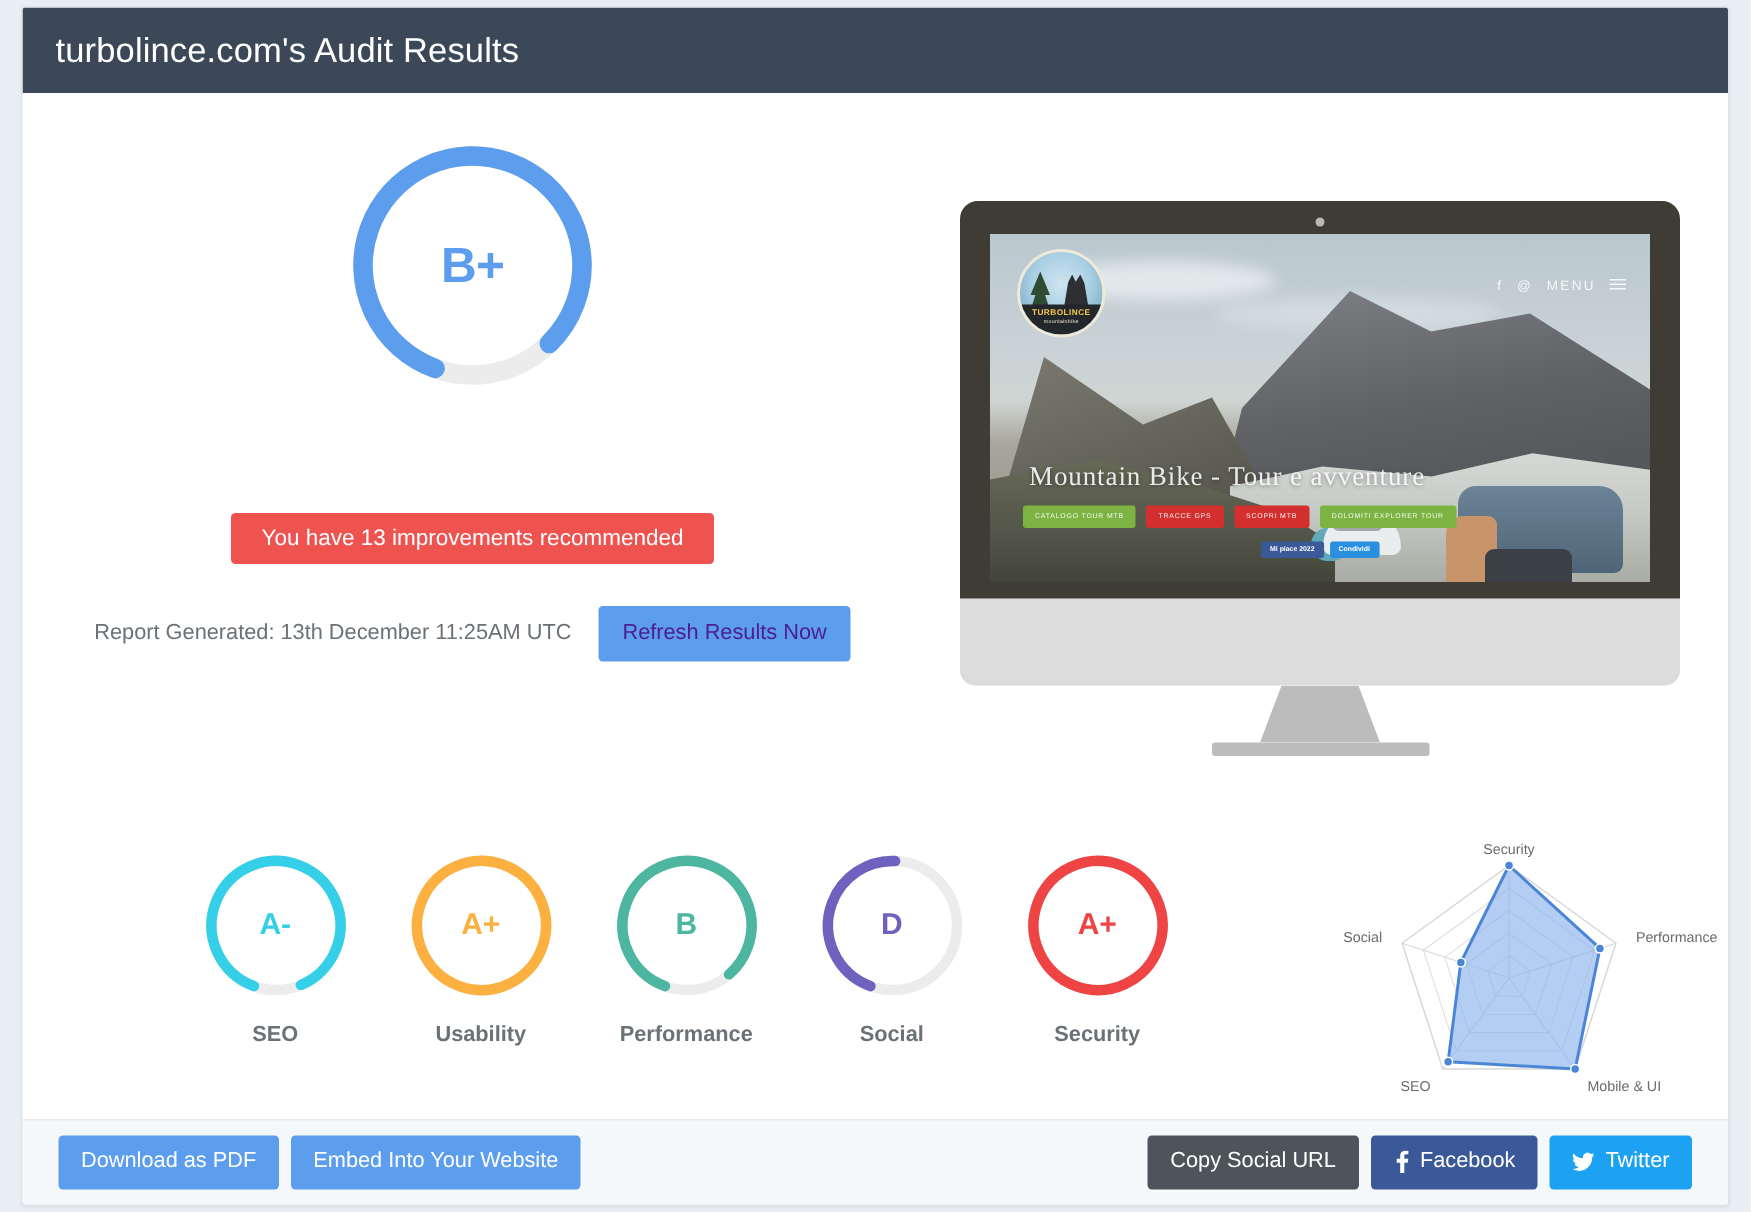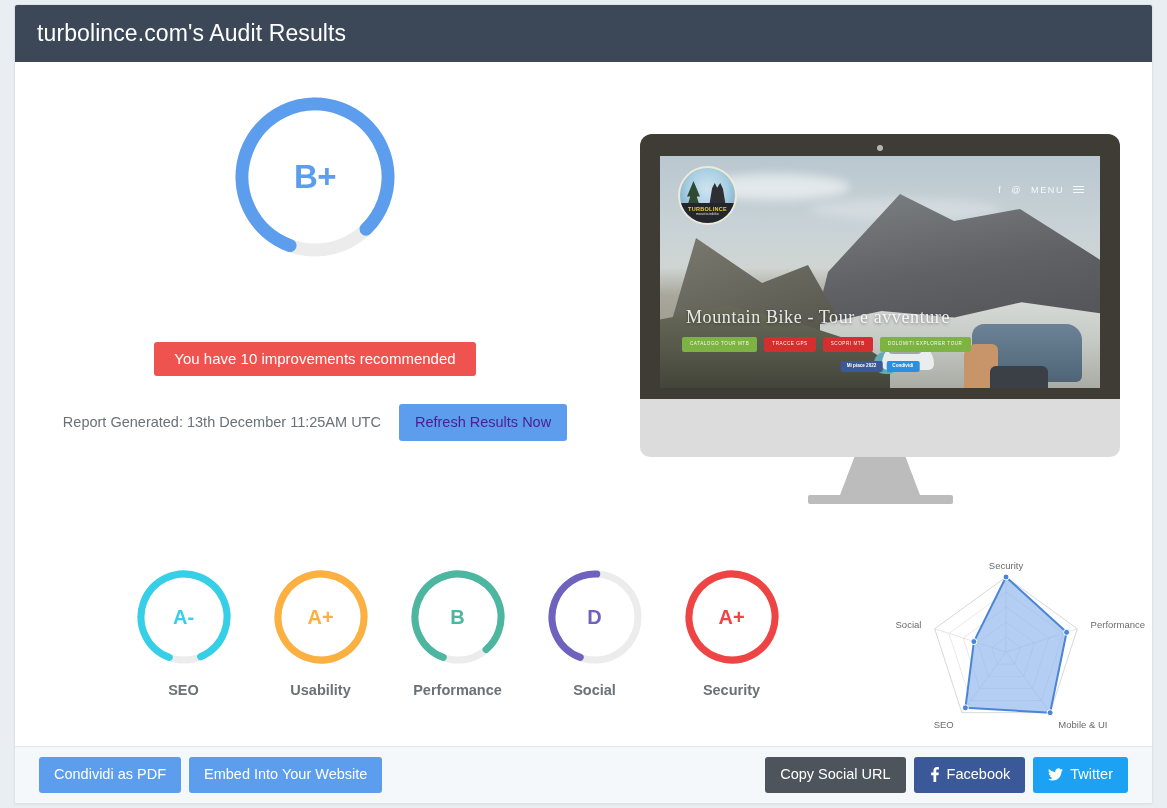--- a/index.html
+++ b/index.html
@@ -401,21 +401,21 @@
 
         <div class="big-dial">
           <svg width="300" height="300" viewBox="0 0 300 300">
             <circle cx="150" cy="150" r="73" fill="none" stroke="#ececec" stroke-width="13"></circle>
             <circle id="overall-arc" cx="150" cy="150" r="73" fill="none" stroke="#5c9ded" stroke-width="13" stroke-linecap="round" transform="rotate(110 150 150)" stroke-dasharray="458.6725274241098" stroke-dashoffset="82.56105493633979"></circle>
           </svg>
           <div class="grade">B+</div>
         </div>
 
 
-        <div class="improve-badge">You have 10 improvements recommended</div>
+        <div class="improve-badge">You have 13 improvements recommended</div>
 
         <div class="report-row">
           <div class="report-generated">Report Generated: 13th December 11:25AM UTC</div>
           <button class="refresh-btn">Refresh Results Now</button>
         </div>
       </div>
 
       <div class="monitor">
         <div class="monitor-bezel">
           <div class="monitor-cam"></div>
@@ -556,21 +556,21 @@
             <text x="167.3" y="175.5" text-anchor="start" fill="#6b6b6b" font-size="9.5">Mobile &amp; UI</text>
             <text x="62.7" y="175.5" text-anchor="end" fill="#6b6b6b" font-size="9.5">SEO</text>
             <text x="30.4" y="76.0" text-anchor="end" fill="#6b6b6b" font-size="9.5">Social</text>
           </svg>
       </div>
 
     </div>
 
     <div class="card-footer">
       <div class="footer-left">
-        <button class="btn btn-blue">Condividi as PDF</button>
+        <button class="btn btn-blue">Download as PDF</button>
         <button class="btn btn-blue">Embed Into Your Website</button>
       </div>
       <div class="footer-right">
         <button class="btn btn-dark">Copy Social URL</button>
         <button class="btn btn-fb">
           <svg width="11" height="15" viewBox="0 0 11 15">
             <path fill="#fff" d="M7.2 15V8.2h2.3l.35-2.65H7.2V3.86c0-.77.21-1.29 1.31-1.29h1.4V.2C9.67.17 8.84.1 7.87.1 5.85.1 4.47 1.33 4.47 3.6v1.95H2.15V8.2h2.32V15z"></path>
           </svg>
           <span>Facebook</span>
         </button>

